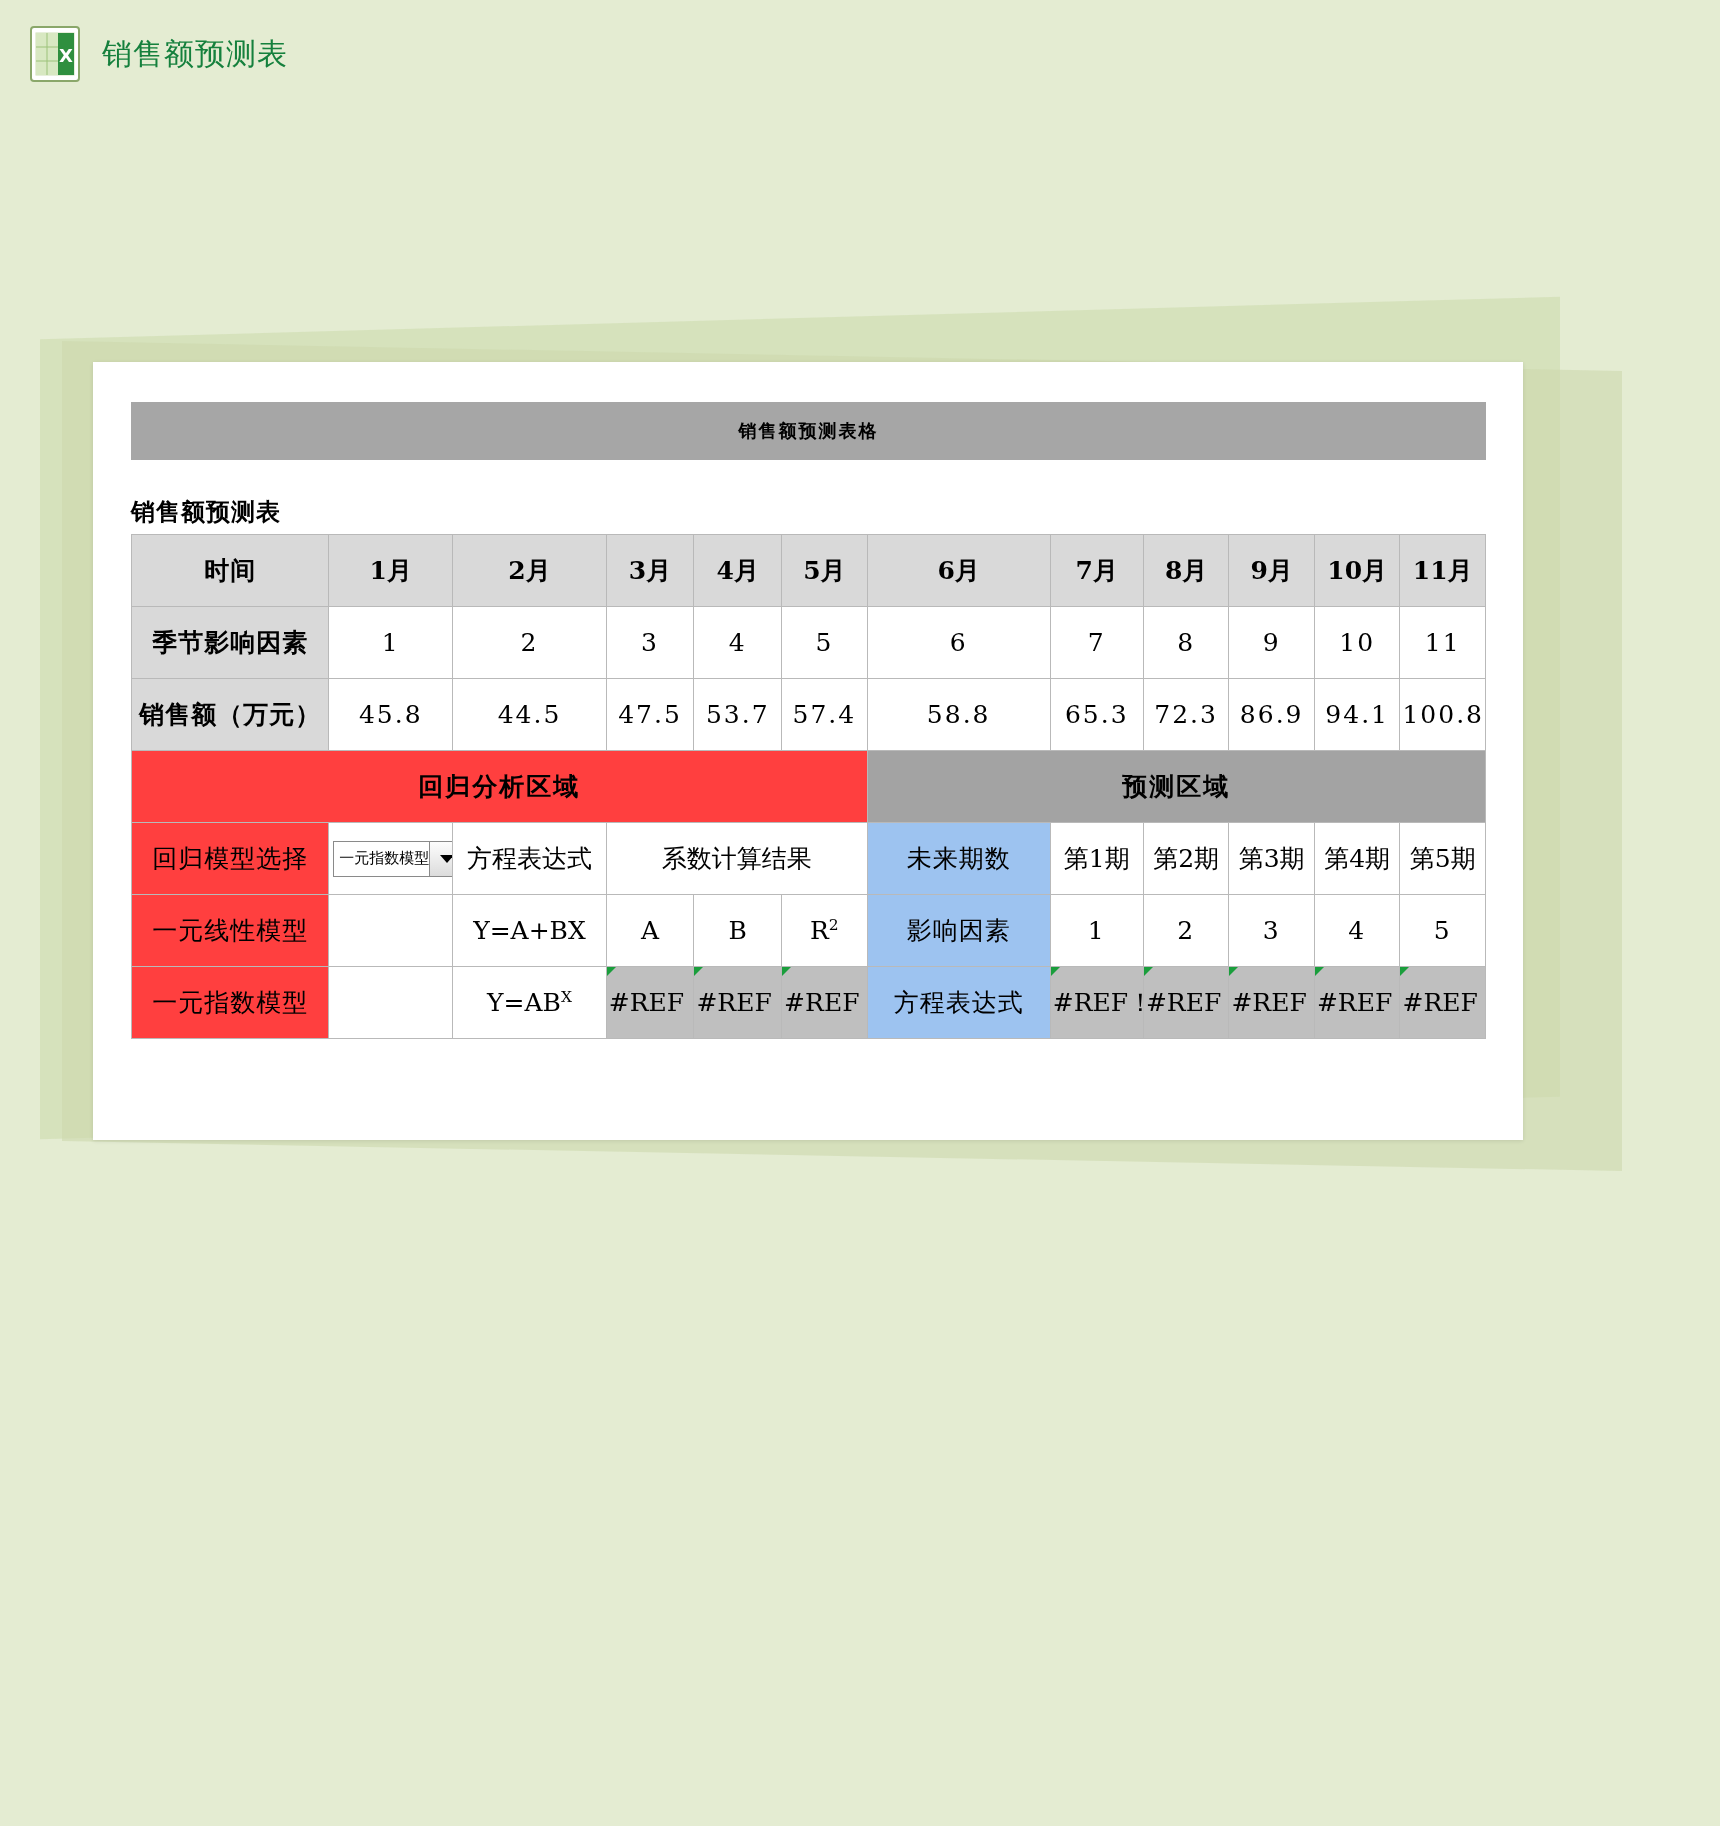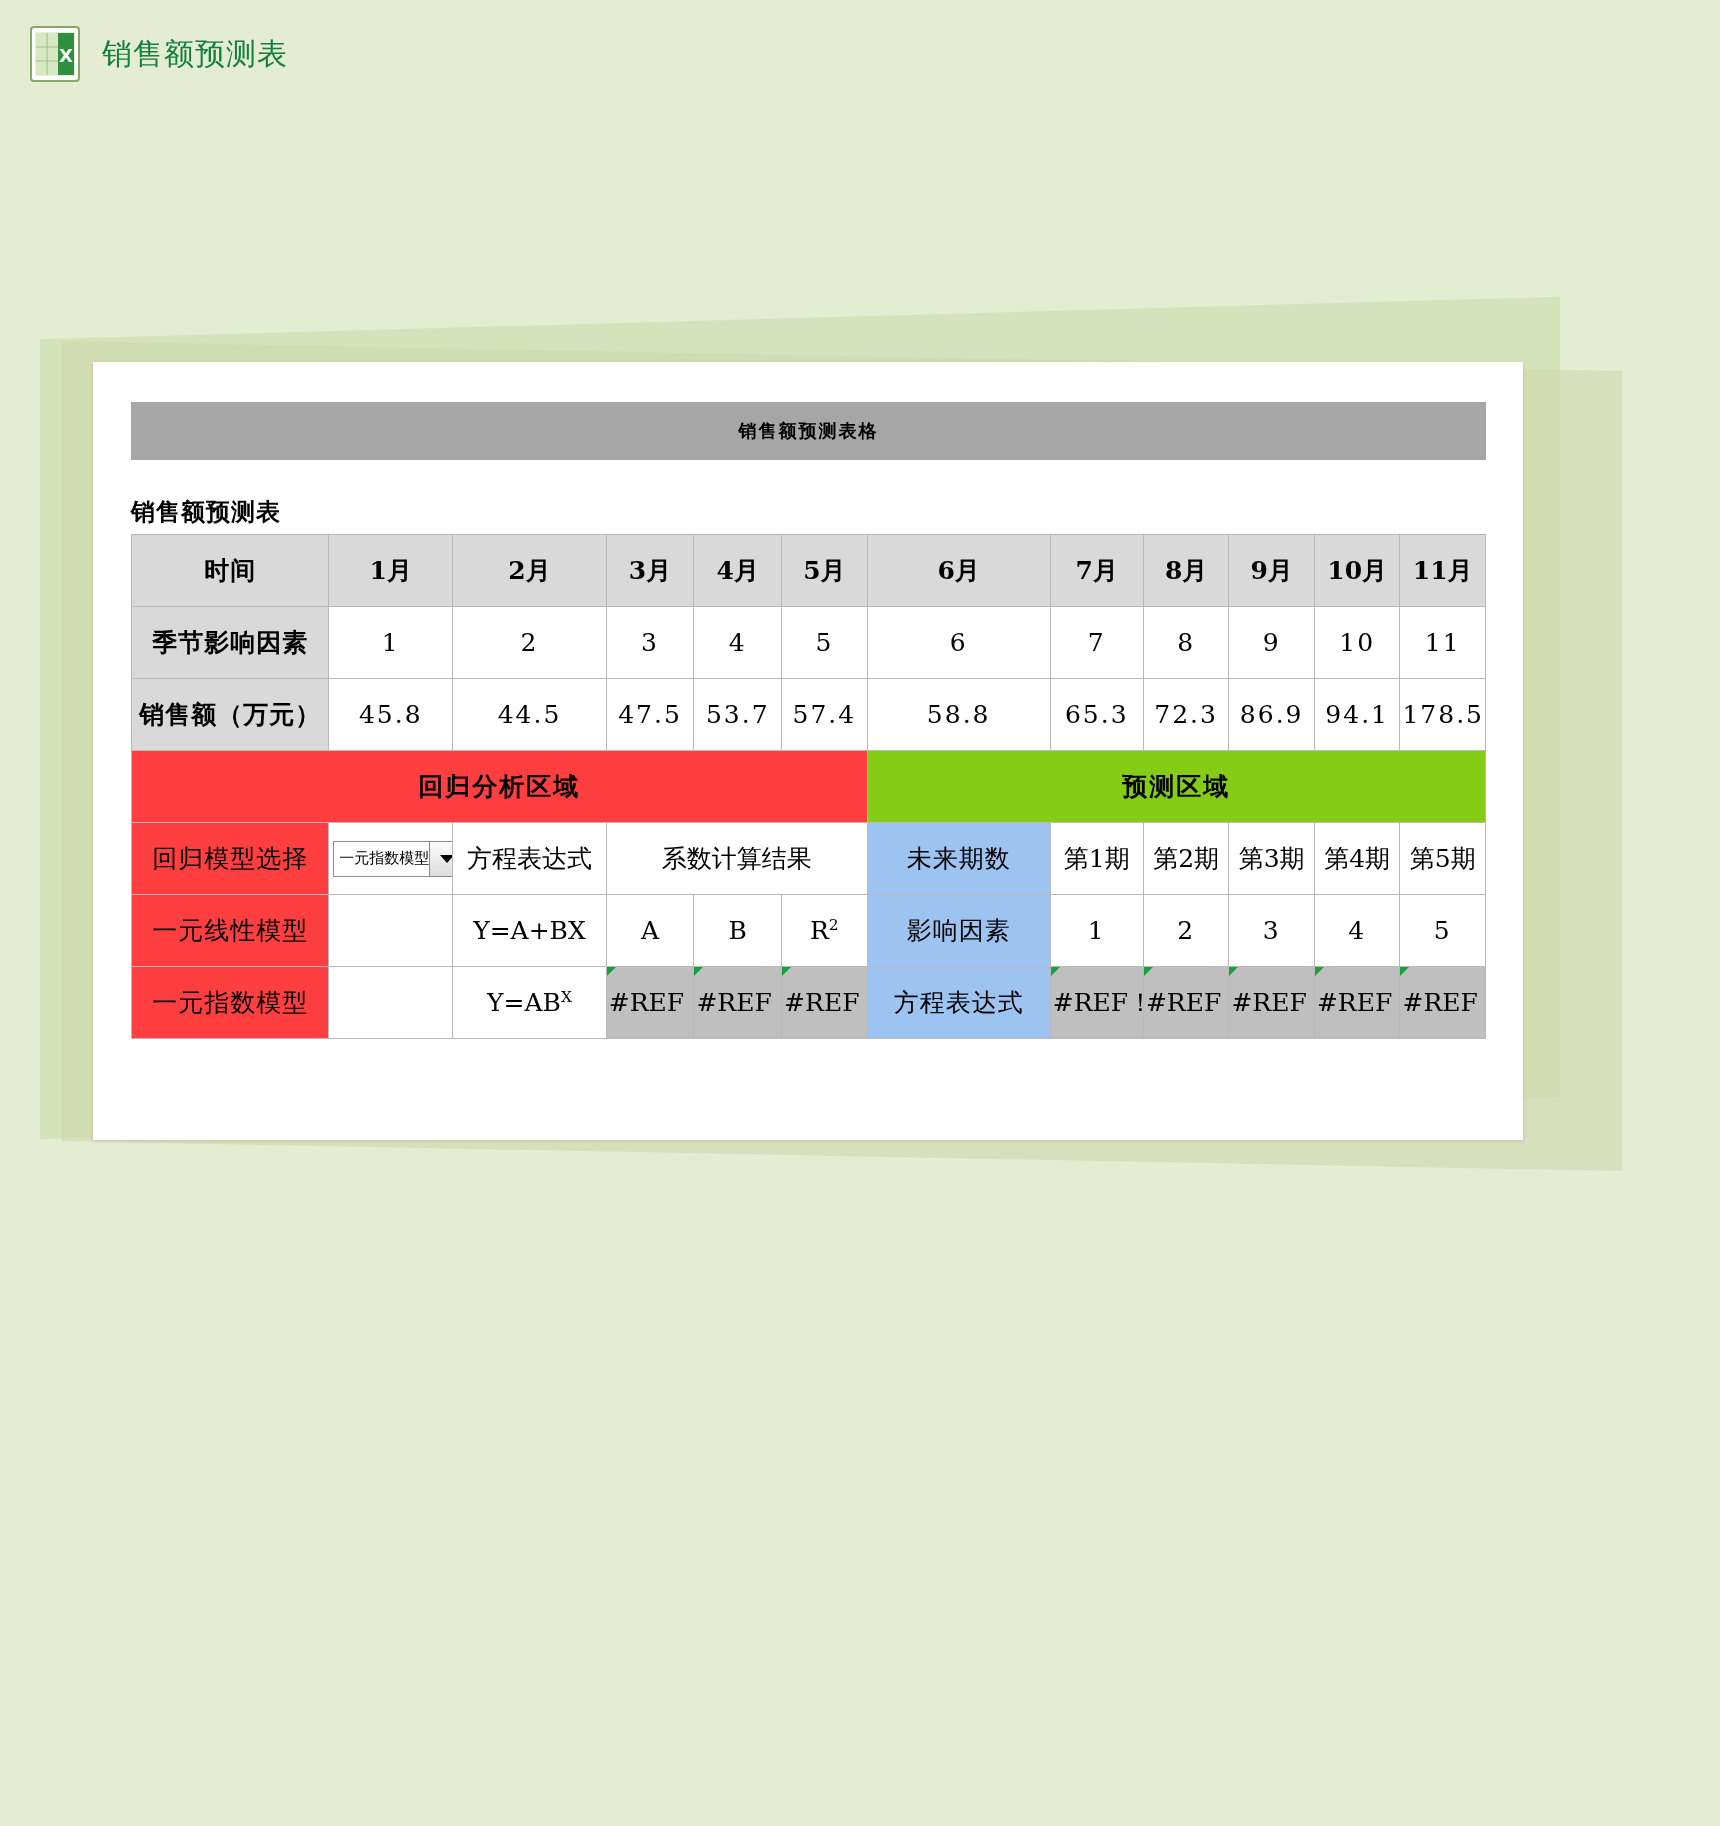--- a/index.html
+++ b/index.html
@@ -124,21 +124,21 @@
   .white    { background: #ffffff; }
   .num      { letter-spacing: 2px; }
 
   .red-band {
     background: #ff3f3f;
     font-weight: bold;
     font-size: 25px;
     letter-spacing: 2px;
   }
   .blue-band {
-    background: #84cc16;
+    background: #a3a3a3;
     font-weight: bold;
     font-size: 25px;
     letter-spacing: 2px;
     margin-left: 34px;
   }
   .red-cell  { background: #ff3f3f; text-align: left; padding-left: 8px; letter-spacing: 1px; }
   .blue-cell { background: #9dc3f0; text-align: left; padding-left: 10px; letter-spacing: 1px; }
   .ref       { background: #bfbfbf; font-size: 24px; letter-spacing: 0px; }
   .ref-green-mark { position: relative; }
   .ref-green-mark::before {
@@ -278,21 +278,21 @@
         <td class="white num">45.8</td>
         <td class="white num">44.5</td>
         <td class="white num">47.5</td>
         <td class="white num">53.7</td>
         <td class="white num">57.4</td>
         <td class="white num">58.8</td>
         <td class="white num">65.3</td>
         <td class="white num">72.3</td>
         <td class="white num">86.9</td>
         <td class="white num">94.1</td>
-        <td class="white num">178.5</td>
+        <td class="white num">100.8</td>
       </tr>
 
       <tr>
         <td class="red-band" colspan="6">回归分析区域</td>
         <td class="blue-band" colspan="6">预测区域</td>
       </tr>
 
       <tr>
         <td class="red-cell">回归模型选择</td>
         <td class="white" style="padding:0">

